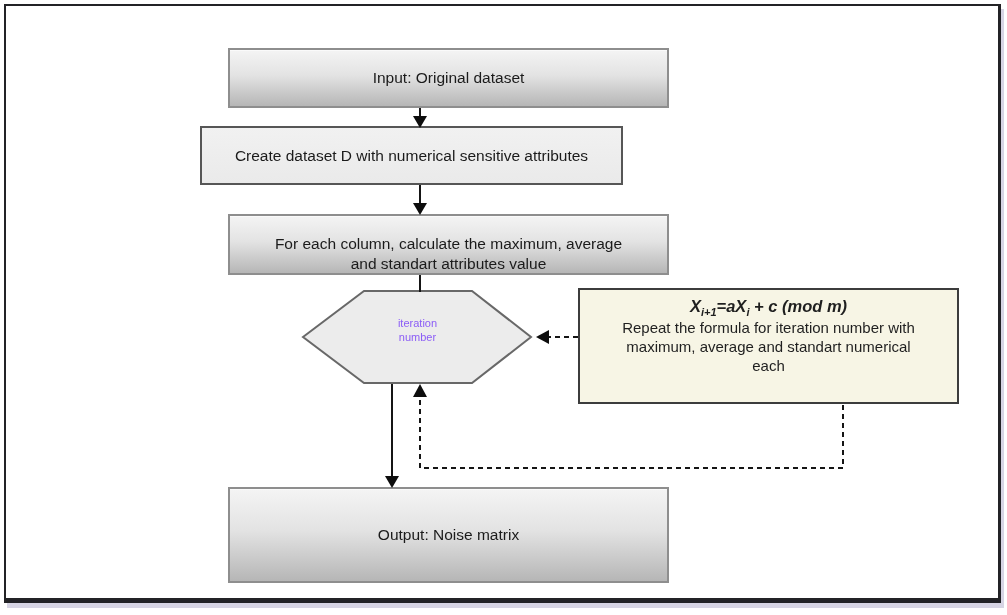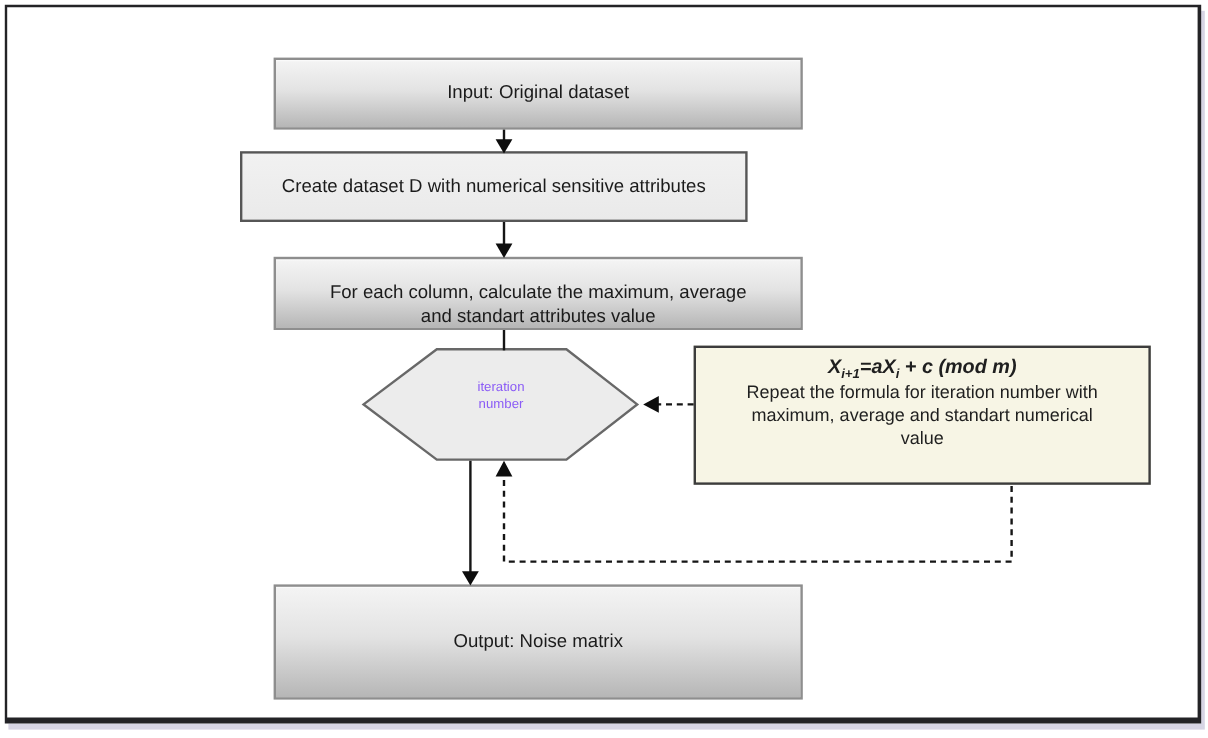--- a/index.html
+++ b/index.html
@@ -109,21 +109,21 @@
   </div>
 
   <div class="node grad" id="node-output">
     <div>Output: Noise matrix</div>
   </div>
 
   <div id="node-formula">
     <div class="eq"><span>X</span><sub>i+1</sub><span>=aX</span><sub>i</sub><span> + c (mod m)</span></div>
     <div>Repeat the formula for iteration number with</div>
     <div>maximum, average and standart numerical</div>
-    <div>value</div>
+    <div>each</div>
   </div>
 
   <svg class="overlay" width="1007" height="615" viewBox="0 0 1007 615">
     <polygon points="303,337 364,291 472,291 531,337 472,383 364,383" fill="#ececec" stroke="#686868" stroke-width="2"></polygon>
 
     <line class="sline" x1="420" y1="108" x2="420" y2="117"></line>
     <polygon class="ah" points="413,116 427,116 420,128"></polygon>
 
     <line class="sline" x1="420" y1="185" x2="420" y2="204"></line>
     <polygon class="ah" points="413,203 427,203 420,215"></polygon>

